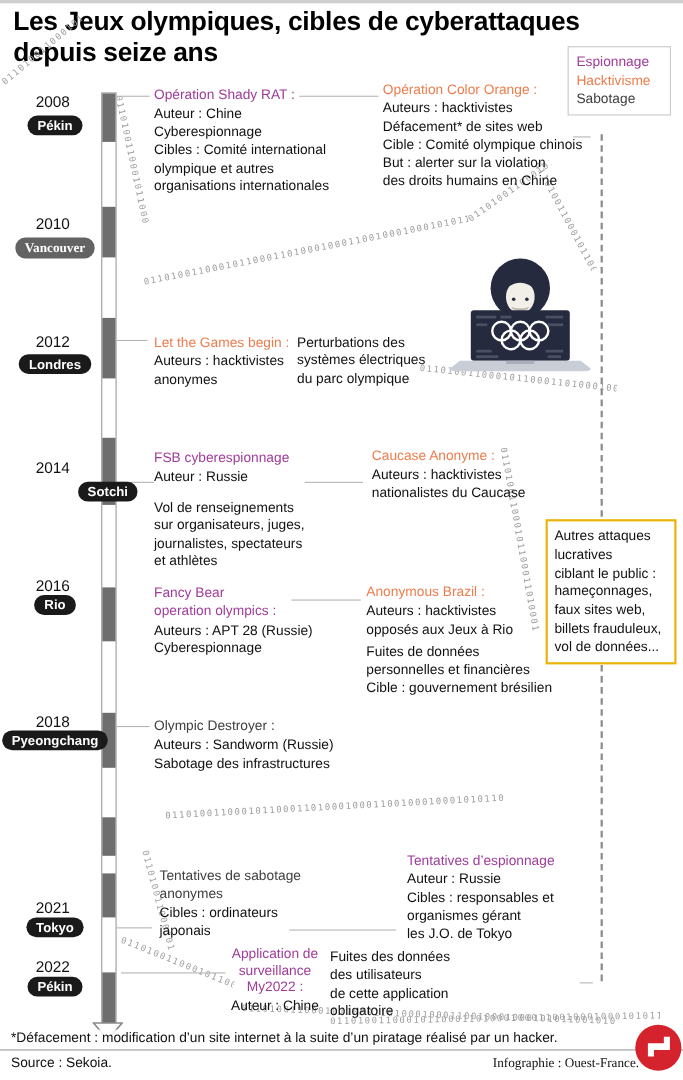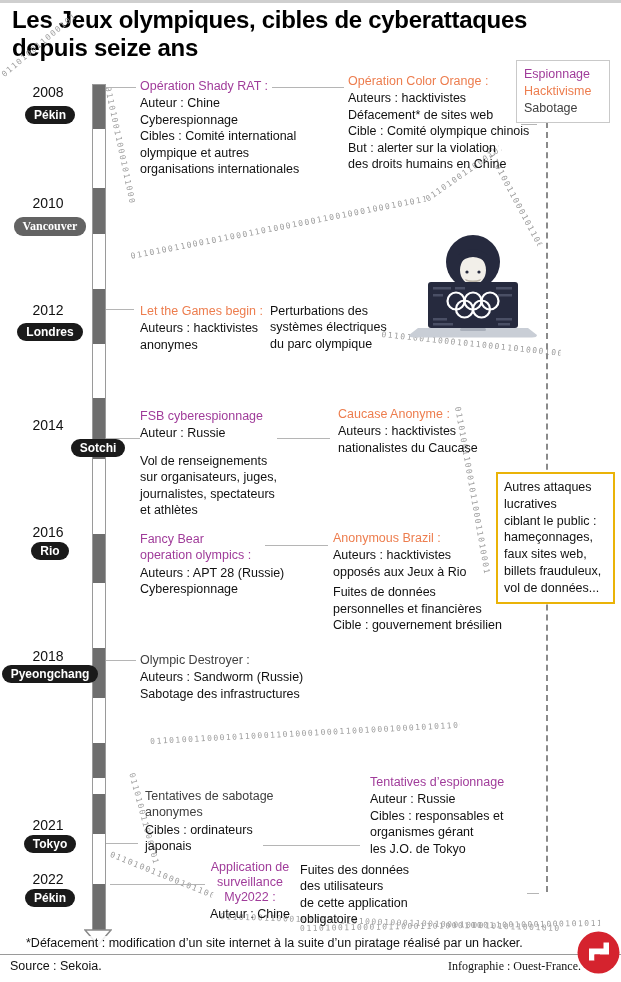--- a/index.html
+++ b/index.html
@@ -5,21 +5,21 @@
   html,body{margin:0;padding:0;background:#fff;}
   #canvas{
     position:relative;width:621px;height:982px;background:#fff;overflow:hidden;
     font-family:"Liberation Sans","DejaVu Sans",sans-serif;color:#111;
   }
   .topstrip{position:absolute;left:0;top:0;width:621px;height:3px;background:#cfcfcf;}
   .title{position:absolute;left:12px;top:6px;width:560px;font-size:24px;line-height:28px;
          font-weight:bold;color:#000;letter-spacing:-0.3px;}
   
   .legend{position:absolute;left:516px;top:42px;width:78px;background:#fff;border:1px solid #c9c9c9;
-          padding:5px 7px;font-size:12.5px;line-height:17px;z-index:6;margin-top:18px;}
+          padding:5px 7px;font-size:12.5px;line-height:17px;z-index:6;}
   
   .espionnage{color:#a03c9a;}
   .hacktivisme{color:#ed7d4e;}
   .sabotage{color:#404040;}
   
   .bar{position:absolute;left:92px;top:84px;width:12px;height:846px;background:#fff;border:1px solid #9a9a9a;z-index:2;}
   .seg{position:absolute;left:0;width:12px;background:#6e6e6e;}
   .arrow{position:absolute;left:84px;top:929px;z-index:2;}
   
   .year{position:absolute;left:0;width:96px;text-align:center;font-size:14px;color:#111;z-index:3;}
@@ -49,21 +49,21 @@
   .b6{left:382px;top:330px;width:180px;transform:rotate(6deg);}
   .b7{left:462px;top:406px;width:170px;transform:rotate(80deg);}
   .b8{left:150px;top:737px;width:310px;transform:rotate(-3deg);}
   .b9{left:136px;top:772px;width:95px;transform:rotate(75deg);}
   .b10{left:112px;top:850px;width:110px;transform:rotate(22deg);}
   .b11{left:220px;top:912px;width:340px;transform:rotate(2deg);}
   .b12{left:300px;top:924px;width:300px;transform:rotate(-1deg);}
   
   .hacker{position:absolute;left:398px;top:222px;z-index:2;}
   
-  .footnote{position:absolute;left:10px;top:936px;font-size:12.5px;color:#111;z-index:6;background:rgba(255,255,255,0.85);margin-left:16px;}
+  .footnote{position:absolute;left:10px;top:936px;font-size:12.5px;color:#111;z-index:6;background:rgba(255,255,255,0.85);}
   .divider{position:absolute;left:0;top:954px;width:621px;height:1px;background:#9a9a9a;z-index:5;}
   .source{position:absolute;left:10px;top:959px;font-size:12.5px;z-index:6;}
   .credit{position:absolute;right:40px;top:959px;font-size:12px;z-index:6;font-family:Liberation Serif, serif;}
   .oflogo{position:absolute;left:577px;top:931px;z-index:7;}
 </style>
 </head>
 <body>
 
 <div id="canvas">
 

